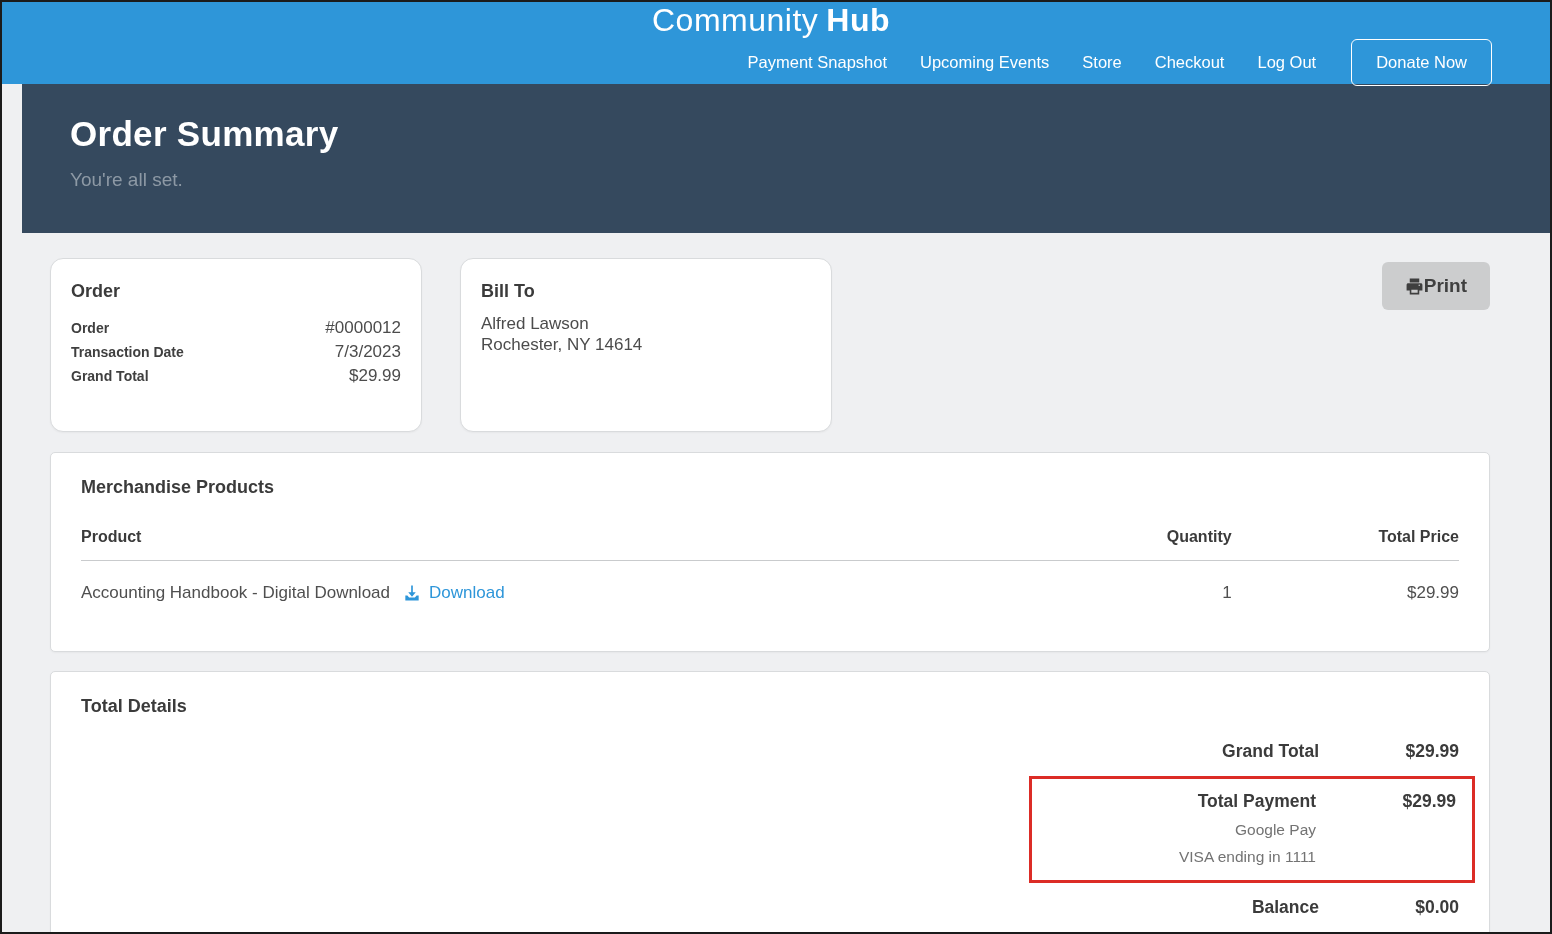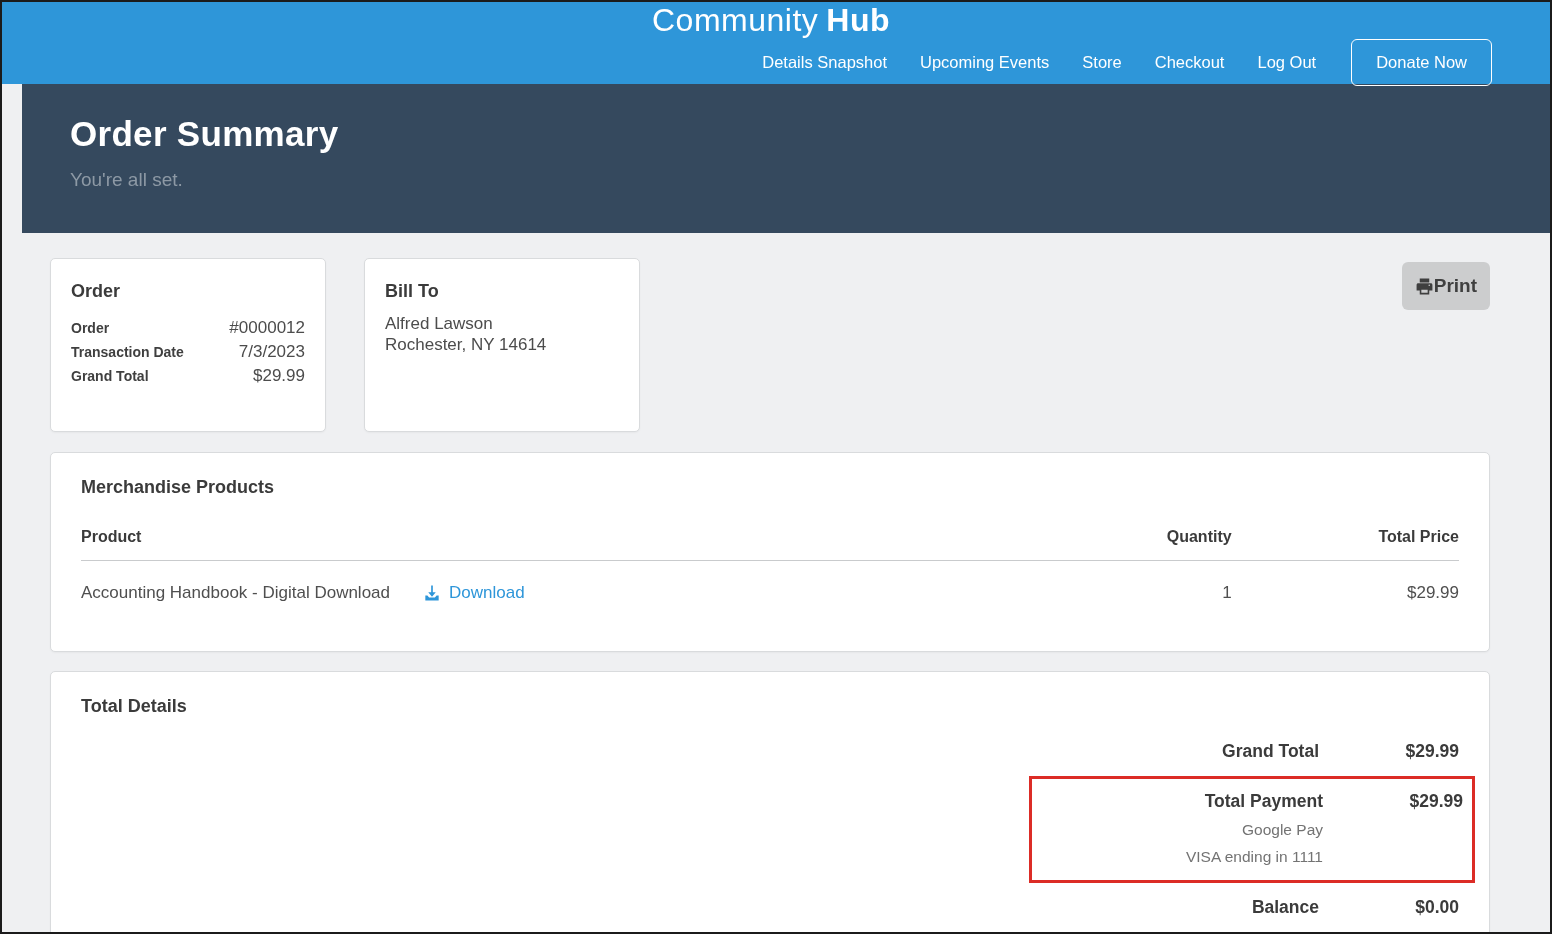--- a/index.html
+++ b/index.html
@@ -31,67 +31,67 @@
   .hero { background:#35495E; padding:30px 48px 42px 48px;margin-left:20px; }
   .hero-title { color:#FFFFFF; font-size:35px; font-weight:700; letter-spacing:.3px; }
   .hero-sub { color:#8D99A5; font-size:19px; margin-top:15px; }
   
   .main { padding:25px 60px 0 48px; }
   .card {
     background:#FFFFFF; border:1px solid #D9DBDD; border-radius:5px;
     box-shadow:0 1px 2px rgba(0,0,0,.04);
   }
   .row-1 { display:flex; align-items:flex-start; gap:38px; }
-  .info-card { width:276px; min-height:174px; padding:22px 20px; }
+  .info-card { width:372px; min-height:174px; padding:22px 20px;border-radius:13px; }
   .card-title { font-size:18px; font-weight:700; color:#3B3B3B; }
   .order-rows { margin-top:14px; }
   .order-row { display:flex; justify-content:space-between; align-items:baseline; line-height:23px; }
   .order-row .lbl { font-size:14px; font-weight:700; color:#3F3F3F; }
   .order-row .val { font-size:17px; color:#4C4C4C; }
   .bill-lines { margin-top:12px; font-size:17px; color:#4C4C4C; line-height:20.5px; }
   .print-btn {
     margin-left:auto; margin-top:4px; display:flex; align-items:center; 
-    background:#CCCDCE; border:none; border-radius:6px; padding:13px 13px;
+    background:#CCCDCE; border:none; border-radius:6px; padding:13px 23px;
     font-family:inherit; font-size:19px; font-weight:700; color:#3F3F3F; cursor:pointer;
   }
   .print-btn svg { display:block; }
   
   .merch-card { margin-top:20px; padding:24px 30px 48px 30px; }
   .merch-table { width:100%; border-collapse:collapse; margin-top:22px; }
   .merch-table th {
     font-size:16px; font-weight:700; color:#3B3B3B; text-align:left;
     padding:8px 0 14px 0; border-bottom:1px solid #C9CBCD;
   }
   .merch-table th.num, .merch-table td.num { text-align:right; width:16.5%;margin-top:32px; }
   .merch-table td { padding-top:22px; font-size:17px; color:#4F4F4F; }
-  .prod-cell { display:inline-flex; align-items:center; gap:32px; }
+  .prod-cell { display:inline-flex; align-items:center; gap:12px; }
   .dl-link { display:inline-flex; align-items:flex-end; gap:7px; color:#2E96D9; text-decoration:none; cursor:pointer; font-size:17px; }
   .dl-link svg { display:block; }
   
   .totals-card { margin-top:19px; padding:24px 30px 40px 30px; min-height:257px; }
   .totals-block { margin-left:auto; width:430px; margin-top:24px; }
   .t-row { display:flex; justify-content:flex-end; align-items:baseline; }
   .t-label { width:270px; text-align:right; font-size:17.5px; font-weight:700; color:#3B3B3B; }
   .t-value { width:140px; text-align:right; font-size:17.5px; font-weight:700; color:#3B3B3B; }
   .highlight-box {
     border:3px solid #DC2C26; margin:14px -16px 14px 0;
-    padding:12px 9px 14px 10px;
+    padding:12px 16px 14px 10px;
   }
   .sub-line { text-align:right; padding-right:140px; font-size:15.5px; color:#737373; margin-top:9px; }
   .balance-row { margin-top:12px; }
 </style>
 </head>
 <body>
 
 <header class="navbar">
   <div class="brand">
     <span class="light">Community</span><span class="bold">Hub</span>
   </div>
   <nav class="nav-links">
-    <a class="nav-link">Details Snapshot</a>
+    <a class="nav-link">Payment Snapshot</a>
     <a class="nav-link">Upcoming Events</a>
     <a class="nav-link">Store</a>
     <a class="nav-link">Checkout</a>
     <a class="nav-link">Log Out</a>
     <button class="donate-btn">Donate Now</button>
   </nav>
 </header>
 
 <section class="hero">
   <h1 class="hero-title">Order Summary</h1>

